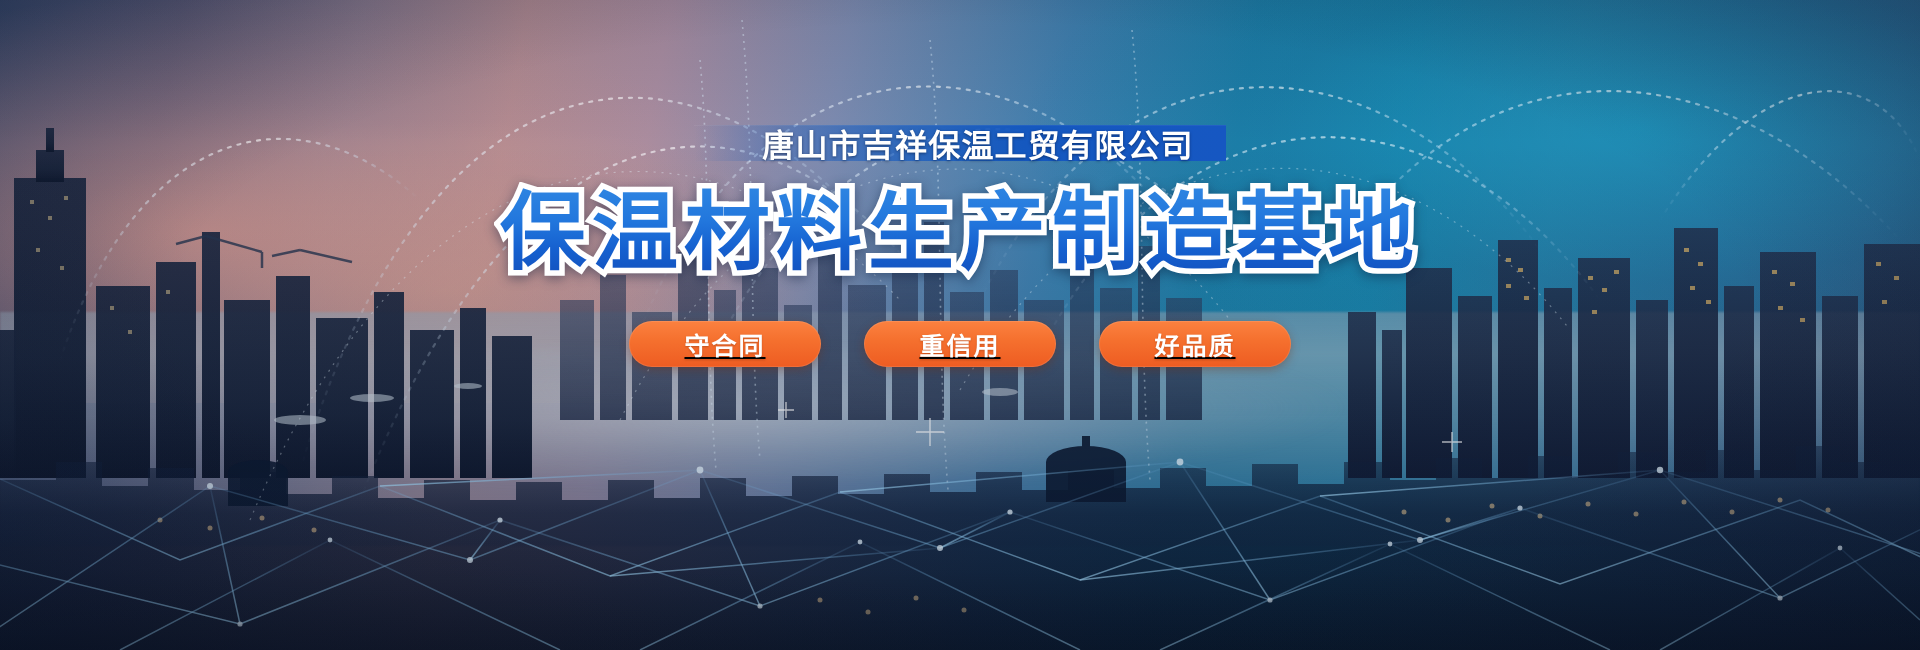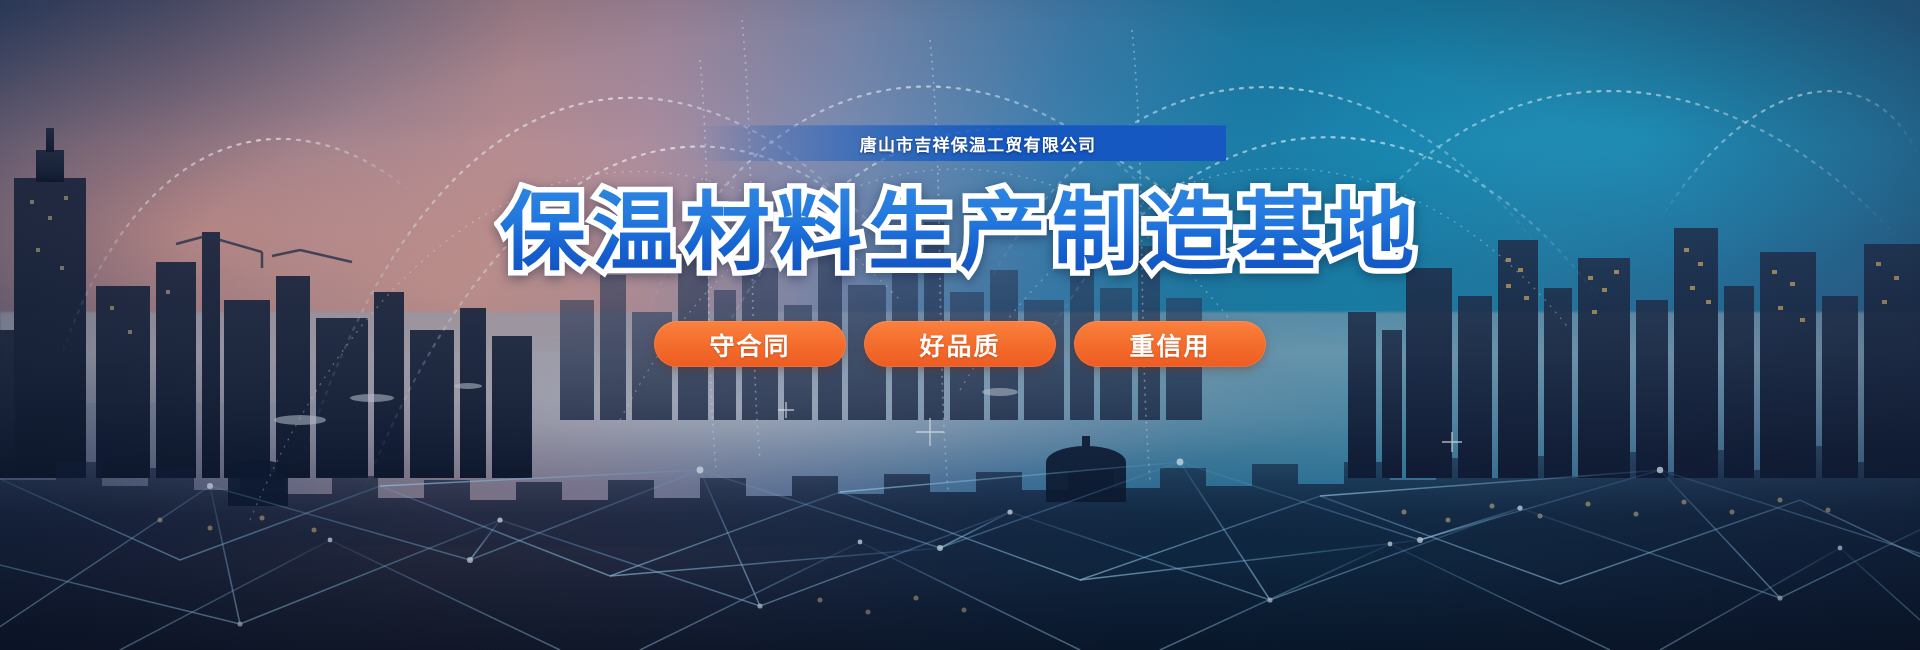--- a/index.html
+++ b/index.html
@@ -96,21 +96,21 @@
     display:flex;align-items:center;justify-content:center;
     background:linear-gradient(90deg,
         rgba(29,92,180,0) 0%,
         rgba(27,92,184,.30) 14%,
         rgba(24,92,192,.72) 40%,
         #1558bf 62%,
         #1657c2 100%);
     box-shadow:0 1px 0 rgba(255,255,255,.06) inset;
   }
   .namebar .nametext{
-    font-size:17px;
+    font-size:32px;
     font-weight:700;
     color:#ffffff;
     letter-spacing:1.2px;
     white-space:nowrap;
     text-shadow:0 1px 3px rgba(5,22,54,.55);
     transform:translateX(18px);
   }
 
   
   .headline{
@@ -137,21 +137,22 @@
     -webkit-background-clip:text;
     background-clip:text;
     color:transparent;
     z-index:2;
   }
 
   
   .pills{
     margin-top:46px;
     display:flex;
-    gap:18px;
+    gap:43px;
+    text-decoration:underline;
   }
   .pill{
     min-width:140px;
     height:46px;
     padding:0 26px;
     border-radius:24px;
     display:flex;align-items:center;justify-content:center;
     background:linear-gradient(180deg,#fb8140 0%,#f5702e 42%,#ee5c22 100%);
     box-shadow:0 3px 10px rgba(120,40,10,.34), 0 0 0 1px rgba(255,255,255,.10) inset;
     cursor:pointer;
@@ -454,21 +455,21 @@
     <div class="headline">
       <span class="hl-outline">保温材料生产制造基地</span>
       <span class="hl-fill">保温材料生产制造基地</span>
     </div>
 
     <div class="pills">
       <div class="pill">
         <span class="pilltext">守合同</span>
       </div>
       <div class="pill">
+        <span class="pilltext">重信用</span>
+      </div>
+      <div class="pill">
         <span class="pilltext">好品质</span>
       </div>
-      <div class="pill">
-        <span class="pilltext">重信用</span>
-      </div>
     </div>
 
   </div>
 </div>
 
 </body></html>

